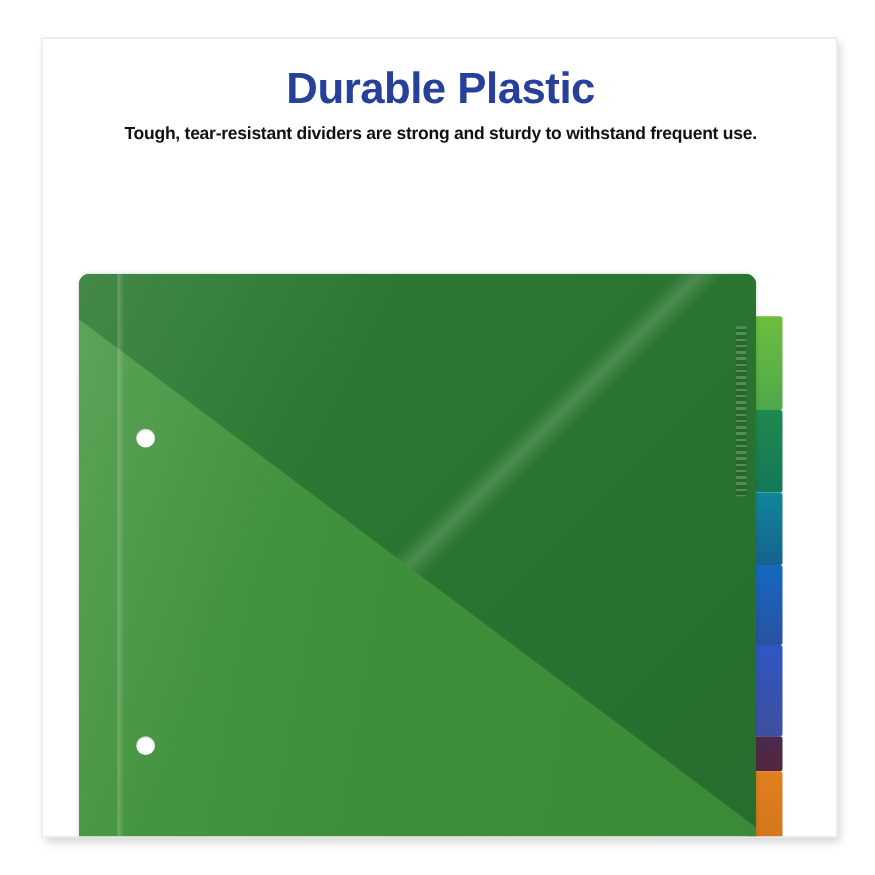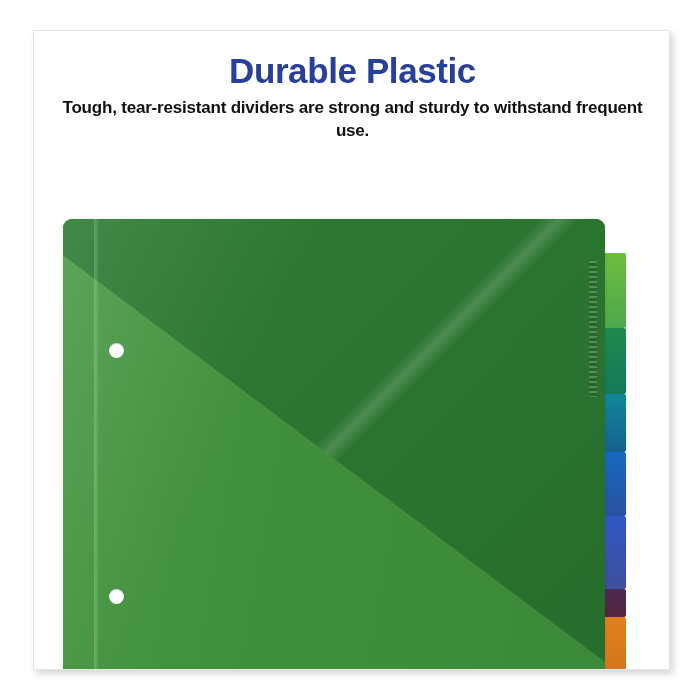--- a/index.html
+++ b/index.html
@@ -49,21 +49,21 @@
     font-size: 35px;
     font-weight: bold;
     color: #27409a;
     letter-spacing: -0.4px;
     line-height: 1.12;
     margin: 0;
     text-align: center;
   }
   #subtitle {
     margin: 7px 24px 0 24px;
-    font-size: 17px;
+    font-size: 14px;
     font-weight: bold;
     color: #111111;
     line-height: 1.33;
     letter-spacing: -0.2px;
   }
 
   
   #product {
     position: absolute;
     left: 0;

